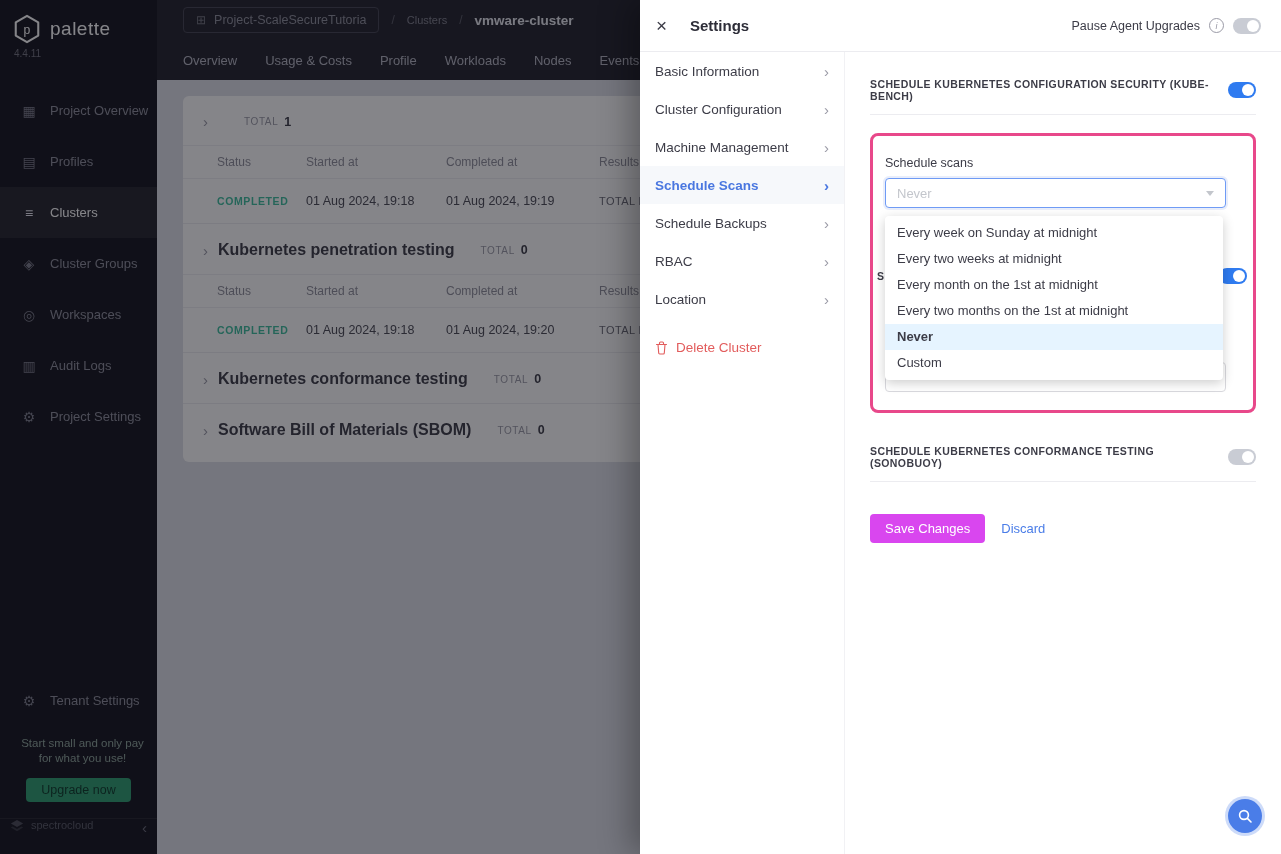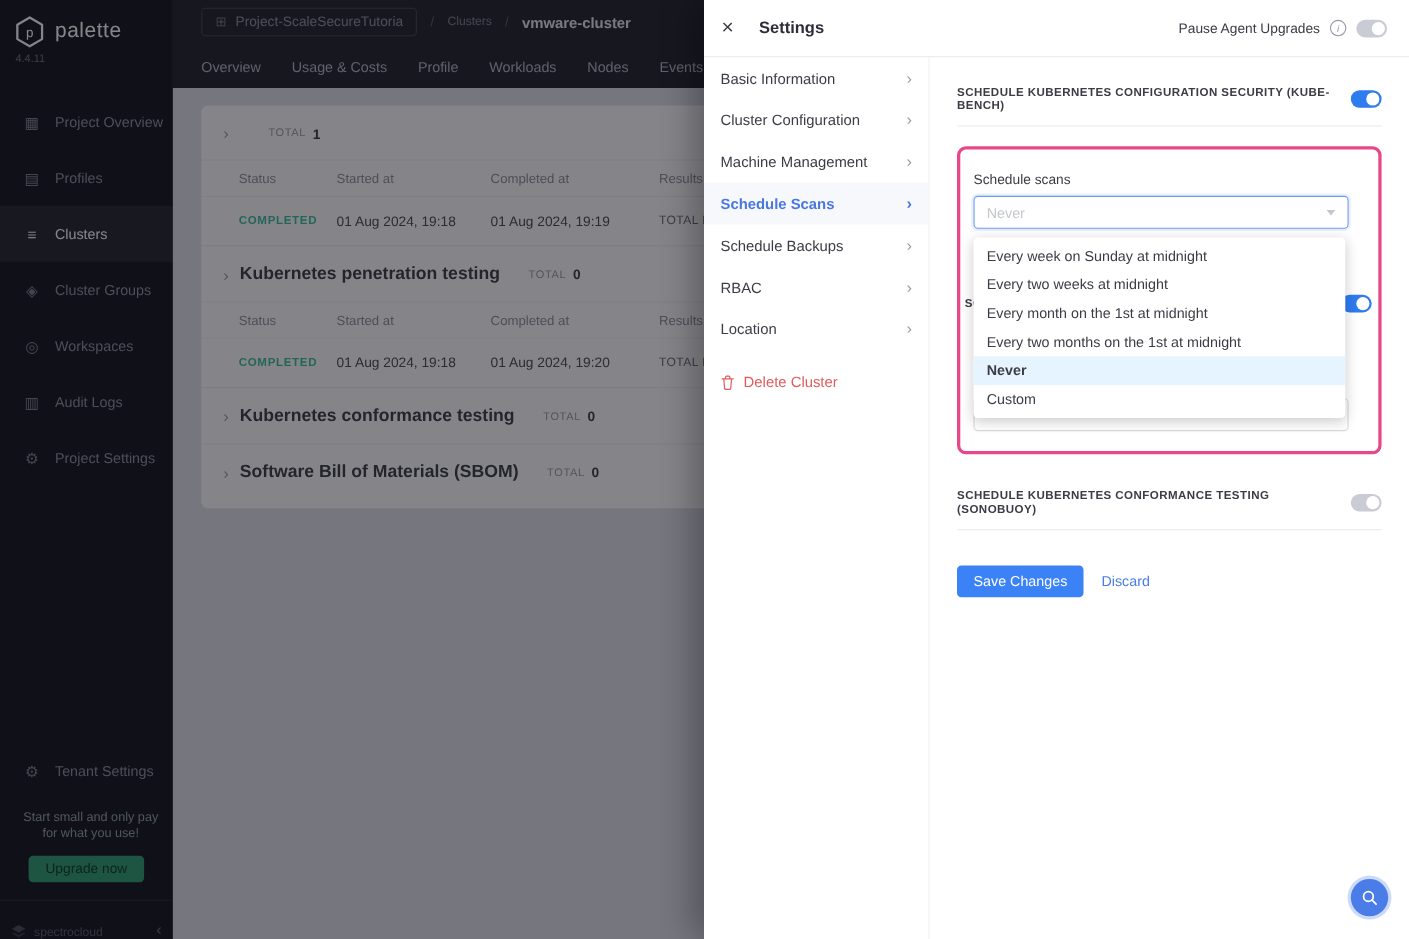--- a/index.html
+++ b/index.html
@@ -15,21 +15,21 @@
   .brand-name { color:#fff; font-size:19px; letter-spacing:.5px; font-weight:500; }
   .version { color:#73737f; font-size:10px; padding-left:14px; margin-top:2px; }
   .side-nav { margin-top:26px; }
   .side-item { height:51px; display:flex; align-items:center; gap:12px; padding-left:20px; color:#8e8f9c; font-size:13px; cursor:pointer; }
   .side-item .s-ico { width:18px; text-align:center; font-size:14px; color:#7d7e8c; }
   .side-item.active { background:rgba(255,255,255,.07); color:#fff; }
   .side-item.active .s-ico { color:#e9e9f2; }
   .side-bottom { margin-top:auto; }
   .promo { text-align:center; color:#8fa69c; font-size:11.5px; line-height:1.3; padding:10px 4px 0 12px; }
   .upgrade-btn { display:block; margin:12px auto 16px auto; background:#2e9e71; color:#0d3a29; border:none; border-radius:4px; padding:5px 15px; font-size:12.5px; font-family:"Liberation Sans",sans-serif; cursor:pointer; }
-  .side-footer { height:36px; border-top:1px solid rgba(255,255,255,.07); display:flex; align-items:flex-end; gap:7px; padding:0 10px; color:#585a66; font-size:11px; }
+  .side-footer { height:36px; border-top:1px solid rgba(255,255,255,.07); display:flex; align-items:flex-start; gap:7px; padding:0 10px; color:#585a66; font-size:11px; }
   .collapse { margin-left:auto; color:#6a6b78; font-size:15px; cursor:pointer; }
 
   
   .main { position:absolute; left:157px; top:0; right:0; height:854px; background:#dfe1e8; }
   .topbar { height:40px; background:#23232d; display:flex; align-items:center; gap:12px; padding-left:26px; }
   .crumb-pill { display:flex; align-items:center; gap:8px; border:1px solid #454552; border-radius:4px; padding:5px 12px; color:#8f909c; font-size:12.5px; cursor:pointer; }
   .crumb-pill .p-ico { color:#73747f; font-size:12px; }
   .crumb-sep { color:#5a5b66; font-size:12px; }
   .crumb-section { color:#80818d; font-size:11px; cursor:pointer; }
   .crumb-cluster { color:#e7e8ef; font-size:13.5px; font-weight:600; }
@@ -83,21 +83,21 @@
   .caret-down { width:0; height:0; border-left:4px solid transparent; border-right:4px solid transparent; border-top:5px solid #c3c6cc; }
   .hidden-row { position:absolute; top:132px; left:4px; right:6px; display:flex; align-items:center; justify-content:space-between; z-index:1; }
   .frag-label { font-size:10.5px; font-weight:700; letter-spacing:.4px; color:#3c3c47; }
   .partial-input { position:absolute; top:226px; left:12px; width:341px; height:30px; border:1px solid #d9d9de; border-radius:4px; background:#fff; z-index:1; }
   .dd-menu { position:absolute; top:80px; left:12px; width:338px; background:#fff; border-radius:4px; box-shadow:0 3px 12px rgba(0,0,0,.2); padding:4px 0; z-index:5; }
   .dd-opt { height:26px; line-height:26px; padding:0 12px; font-size:13px; color:#3c3c47; cursor:pointer; white-space:nowrap; }
   .dd-opt.selected { background:#e6f4ff; font-weight:700; }
 
   .sono-row { margin-top:32px; }
   .actions { margin-top:32px; display:flex; align-items:center; gap:16px; }
-  .save-btn { background:#3b82f6; color:#fff; border:none; border-radius:4px; padding:7px 15px; font-size:13px; font-family:"Liberation Sans",sans-serif; cursor:pointer; }
+  .save-btn { background:#d946ef; color:#fff; border:none; border-radius:4px; padding:7px 15px; font-size:13px; font-family:"Liberation Sans",sans-serif; cursor:pointer; }
   .discard-link { color:#4a7de8; font-size:13px; cursor:pointer; }
 
   .fab { position:absolute; right:19px; bottom:21px; width:34px; height:34px; border-radius:50%; background:#4a7de8; z-index:60; display:flex; align-items:center; justify-content:center; box-shadow:0 0 0 3px rgba(74,125,232,.28); cursor:pointer; }
 </style>
 </head>
 <body>
 
 <div class="app">
 
   <aside class="sidebar">

